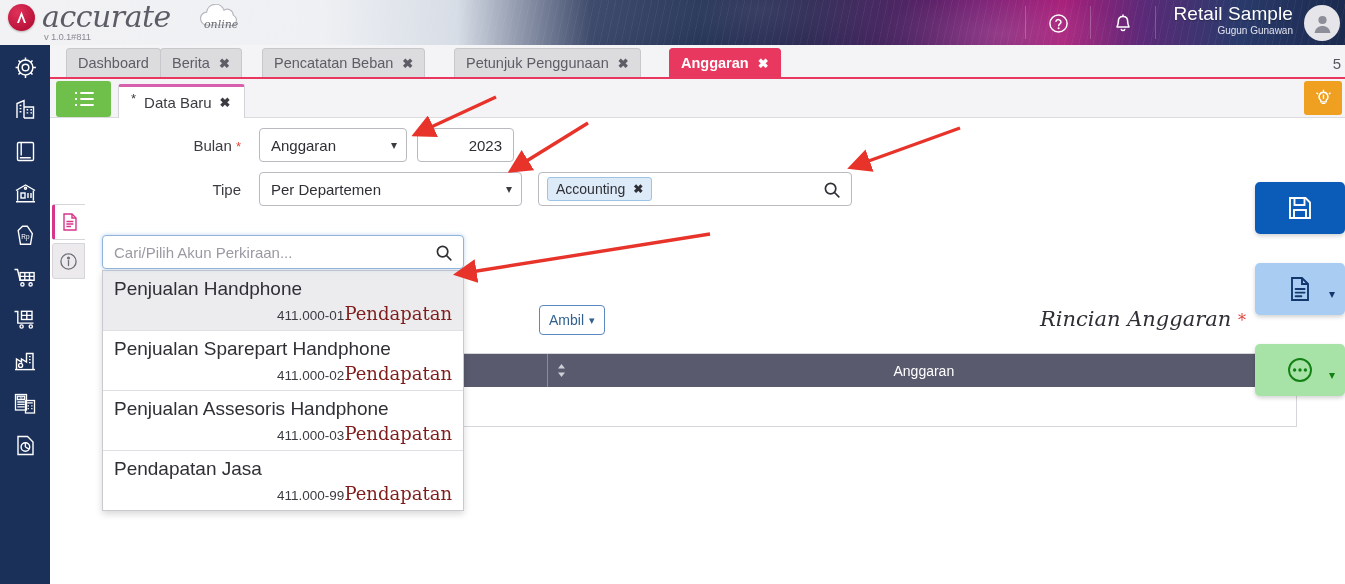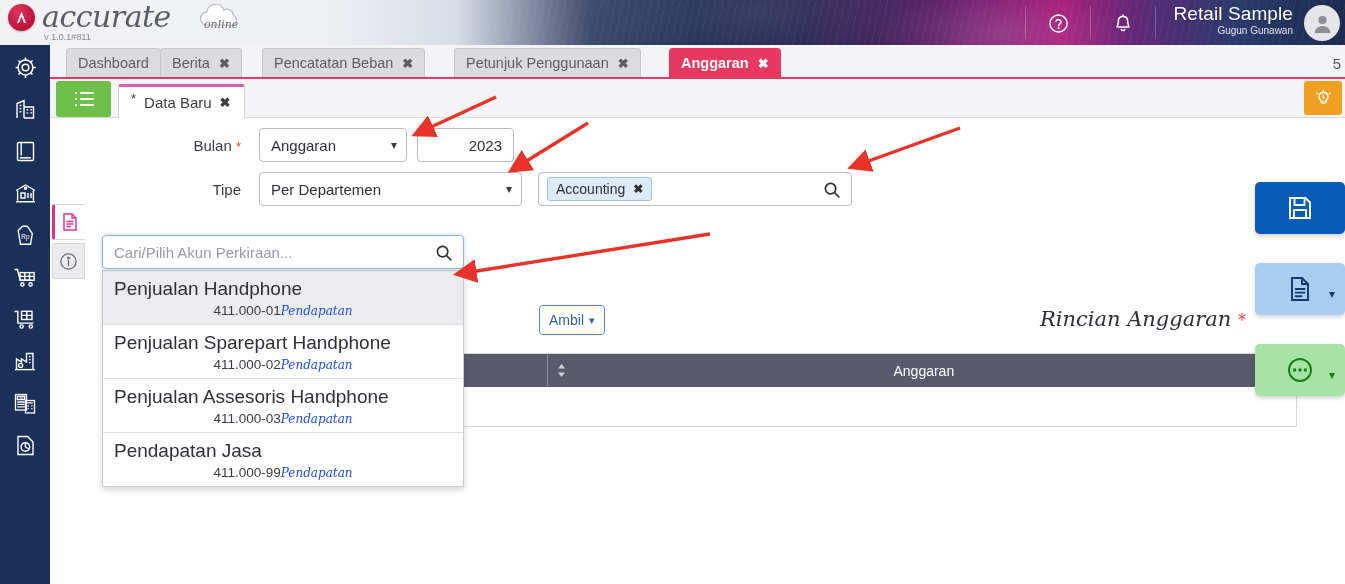--- a/index.html
+++ b/index.html
@@ -251,25 +251,25 @@
   .acct-list {
     margin-top: 1px; background: #fff;
     border: 1px solid #c9c9cf; box-shadow: 0 3px 7px rgba(0,0,0,.16);
   }
   .acct-item {
     padding: 7px 11px 6px; border-bottom: 1px solid #e0e0e4; cursor: pointer;
   }
   .acct-item:last-child { border-bottom: none; }
   .acct-item.hl { background: #ececee; }
   .acct-name { font-size: 19px; color: #2f2f36; margin-bottom: 3px; }
-  .acct-meta { display: flex; justify-content: center; align-items: baseline; }
+  .acct-meta { display: flex; justify-content: flex-end; align-items: baseline; }
   .acct-code { font-size: 13.5px; color: #3b3b42; }
   .acct-type {
     font-family: "DejaVu Serif", serif;
-    font-style: italic; font-size: 12px; color: #1d4ed8;
+    font-size: 18px; color: #7f1d1d;
   }
 
   
   .rail { position: absolute; right: 0; top: 103px; width: 90px; }
   .rail-btn {
     position: relative; width: 90px; height: 52px; margin-bottom: 29px;
     border-radius: 5px; display: flex; align-items: center; justify-content: center;
     box-shadow: 0 2px 4px rgba(0,0,0,.18); cursor: pointer;
   }
   .rail-save { background: #0a5cb8; }

